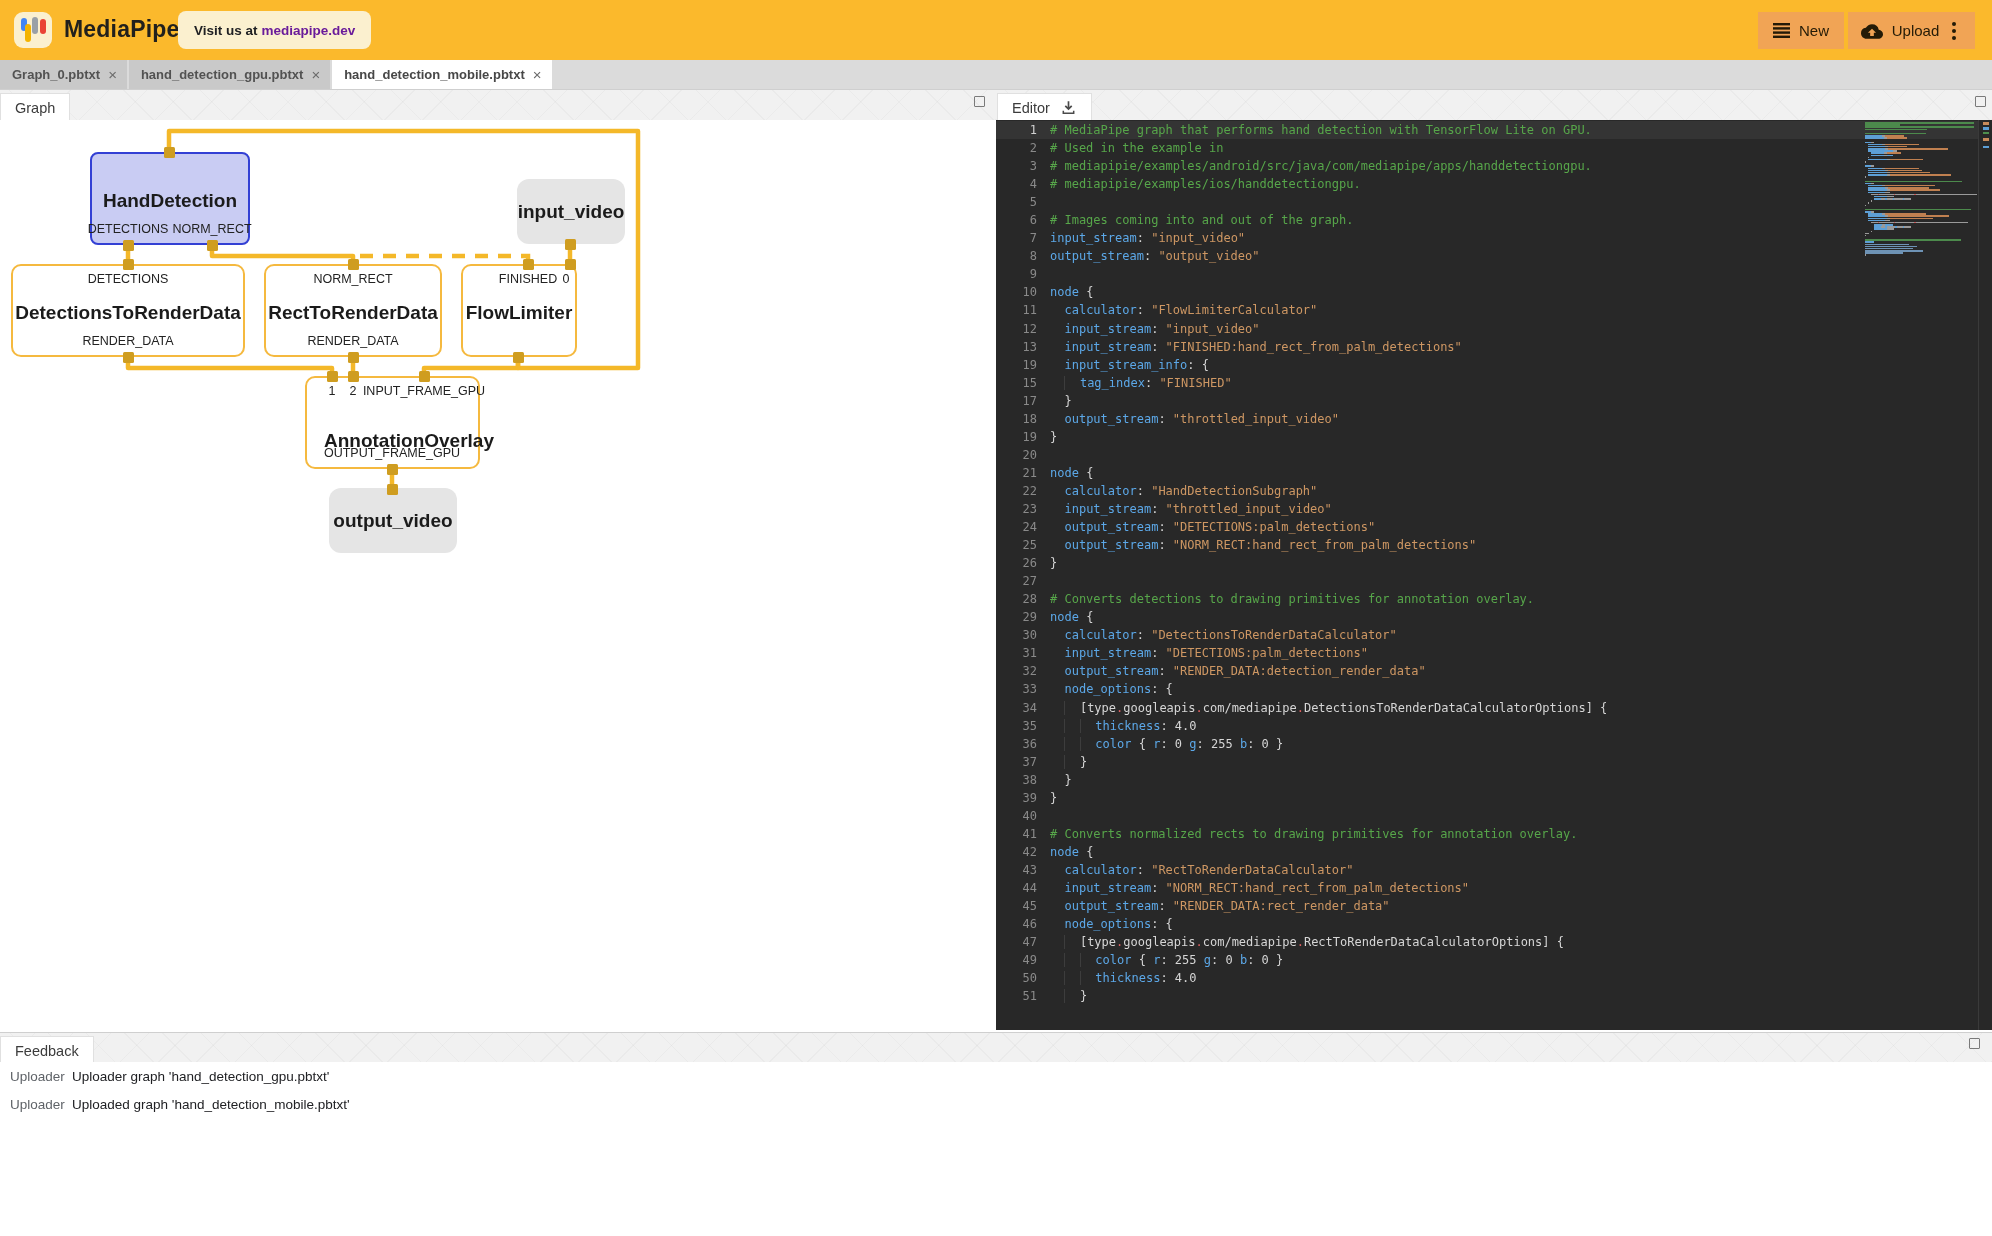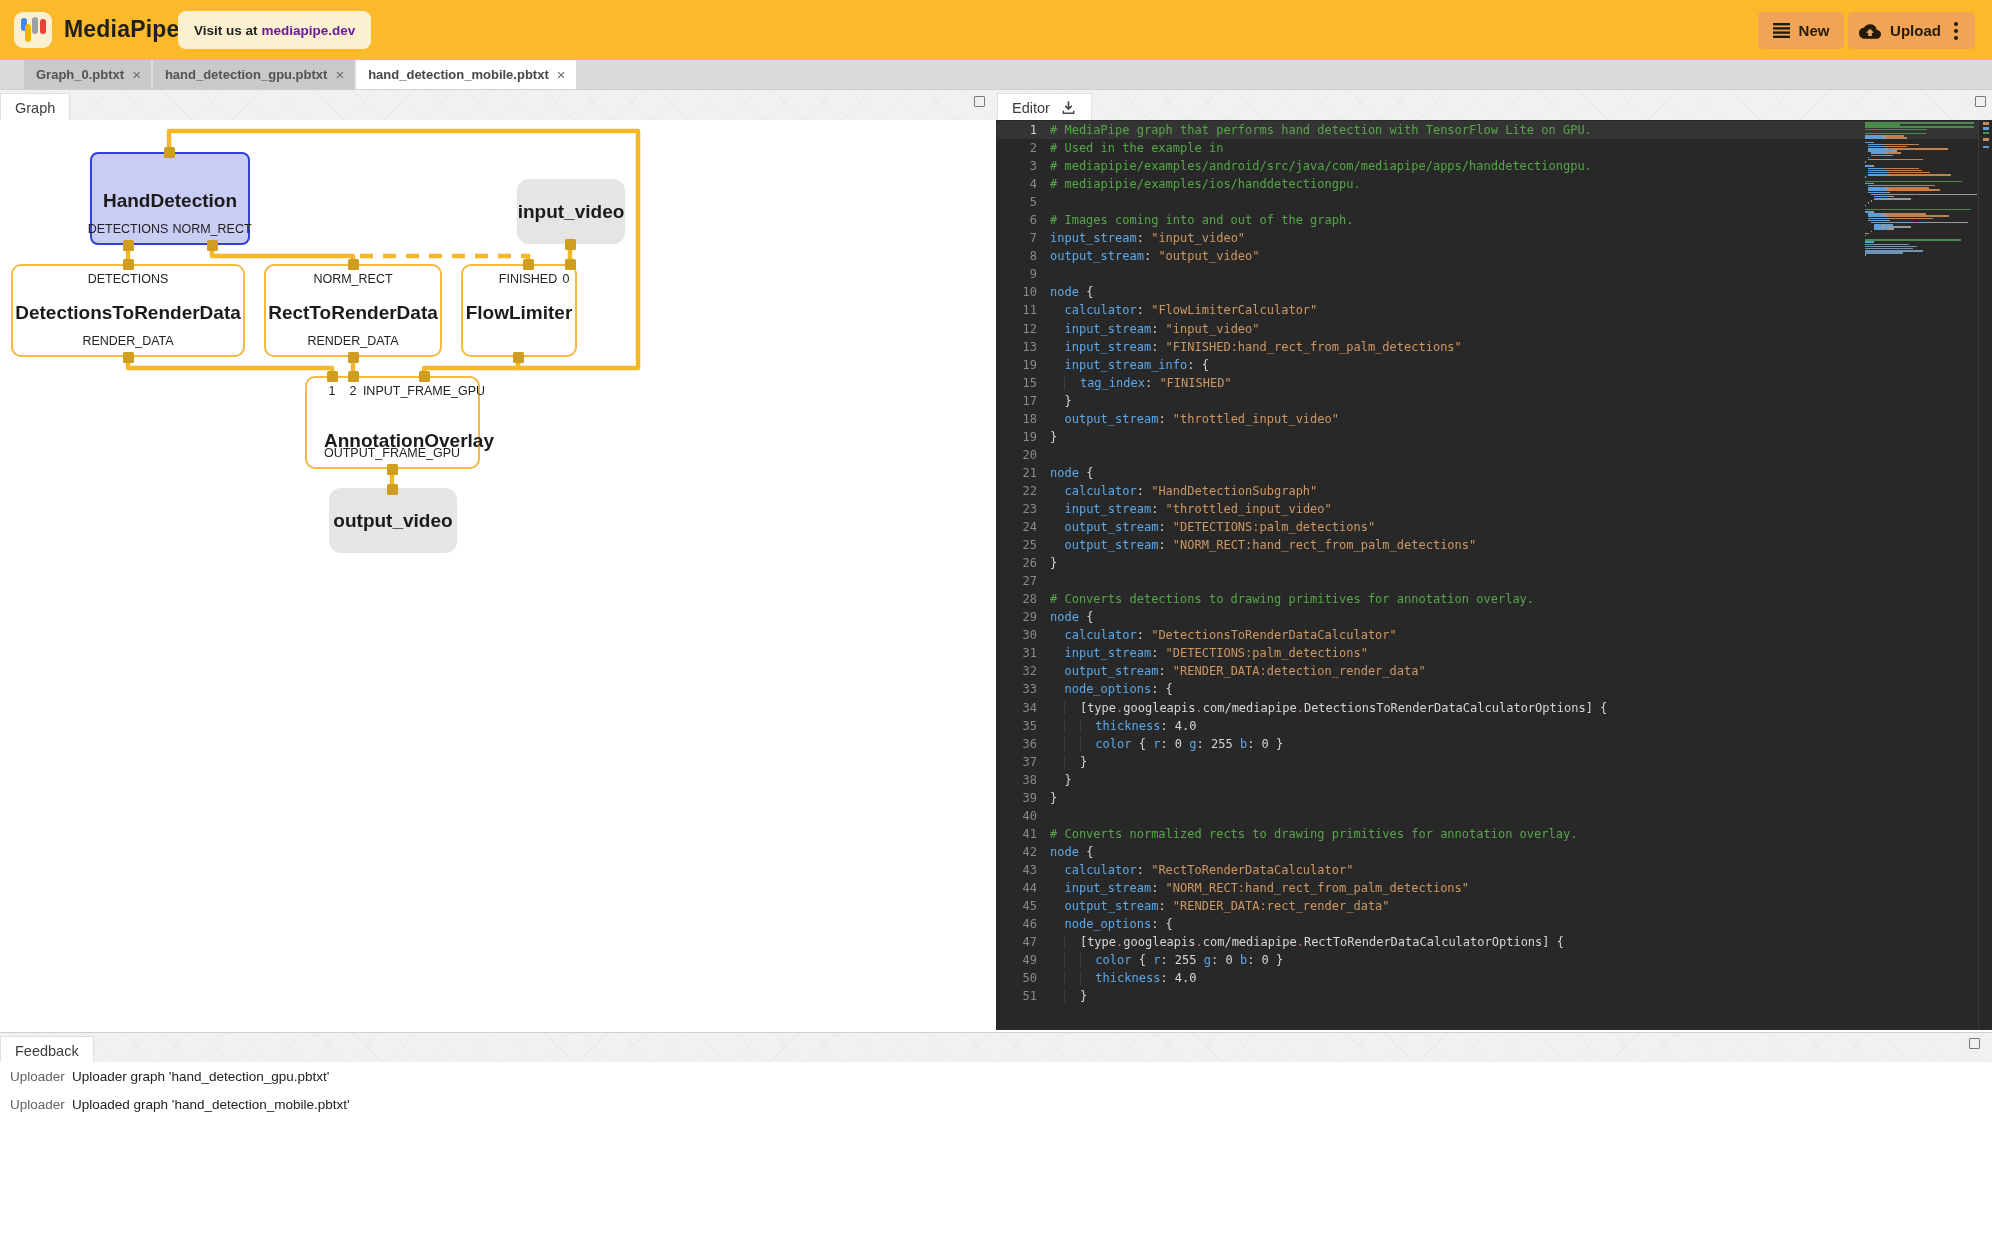--- a/index.html
+++ b/index.html
@@ -7,29 +7,29 @@
               font-family:"Liberation Sans", sans-serif; position:relative; }
 
   
   .topbar { position:absolute; left:0; top:0; width:1992px; height:60px; background:#FBB92C; z-index:10; }
   .logo-box { position:absolute; left:14px; top:12px; width:38px; height:36px; background:#FBF0CF; border-radius:9px; }
   .logo-bar { position:absolute; border-radius:3px; }
   .brand { position:absolute; left:64px; top:16px; font-size:23px; font-weight:bold; color:#21201D; letter-spacing:.2px; }
   .visit-pill { position:absolute; left:178px; top:11px; height:38px; background:#FBF0CF; border-radius:8px;
                 display:flex; align-items:center; padding:0 16px; font-size:13.5px; font-weight:bold; color:#202124; }
   .visit-pill a { color:#6A1B9A; margin-left:4px; cursor:pointer; }
-  .tb-btn { position:absolute; top:12px; height:37px; background:#F1A455; border-radius:5px; display:flex;
-            align-items:center; justify-content:center; gap:9px; font-size:15px; font-weight:bold; color:#241B07; cursor:pointer; }
+  .tb-btn { position:absolute; top:12px; height:37px; background:#F1A455; border-radius:0; display:flex;
+            align-items:center; justify-content:center; gap:9px; font-size:15px; font-weight:normal; color:#241B07; cursor:pointer; }
   .btn-new { left:1758px; width:86px; }
   .btn-upload { left:1848px; width:127px; padding-right:6px; }
   .kebab { display:flex; flex-direction:column; gap:3px; margin-left:4px; }
   .kebab i { width:4px; height:4px; border-radius:50%; background:#241B07; }
 
   
-  .filetabs { position:absolute; left:0; top:60px; width:1992px; height:29px; background:#DBDBDB; display:flex; z-index:9;padding-left:24px; }
+  .filetabs { position:absolute; left:0; top:60px; width:1992px; height:29px; background:#DBDBDB; display:flex; z-index:9; }
   .ftab { height:29px; display:flex; align-items:center; padding:0 10px 0 12px; background:#C9C9C9;
           margin-right:2px; font-size:13px; font-weight:bold; color:#525252; cursor:pointer; white-space:nowrap; }
   .ftab .x { margin-left:8px; font-size:15px; color:#6b6b6b; font-weight:normal; line-height:1; cursor:pointer; }
   .ftab.active { background:#fff; color:#474747; }
 
   
   .pat { background-color:#F1F1F1;
          background-image:
            repeating-linear-gradient(45deg, rgba(0,0,0,0.028) 0 1px, transparent 1px 27px),
            repeating-linear-gradient(-45deg, rgba(0,0,0,0.028) 0 1px, transparent 1px 27px);

